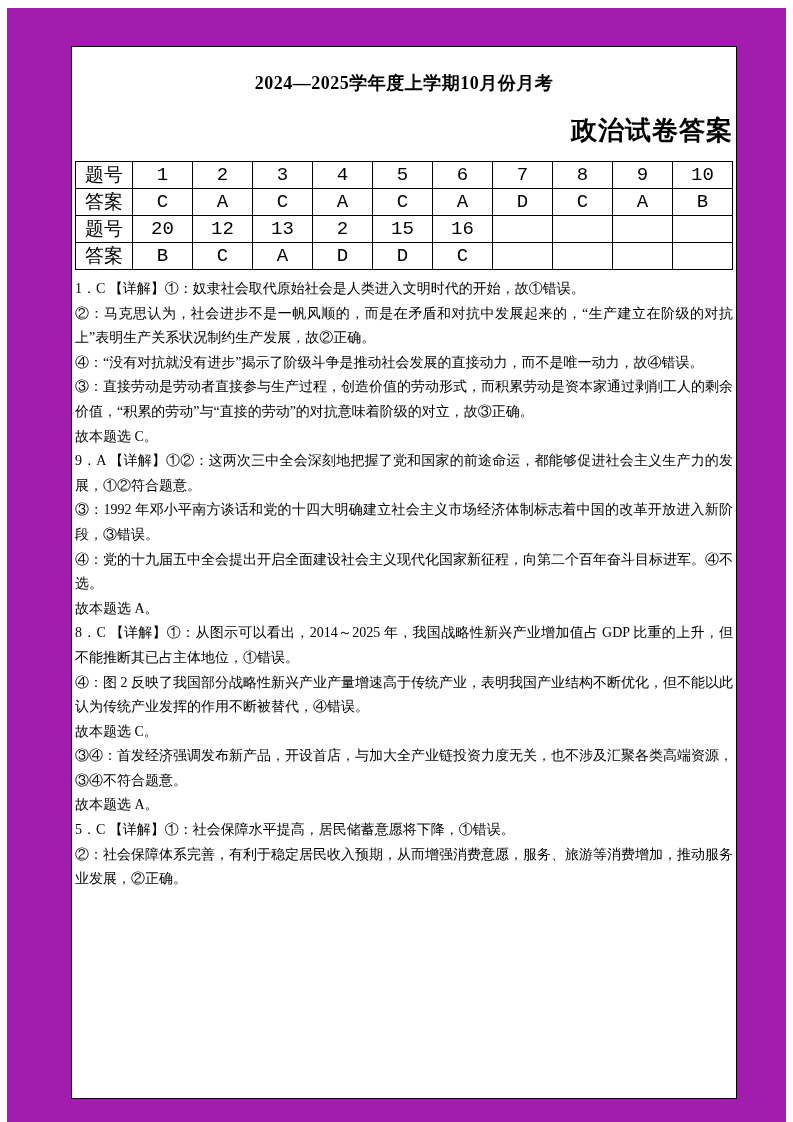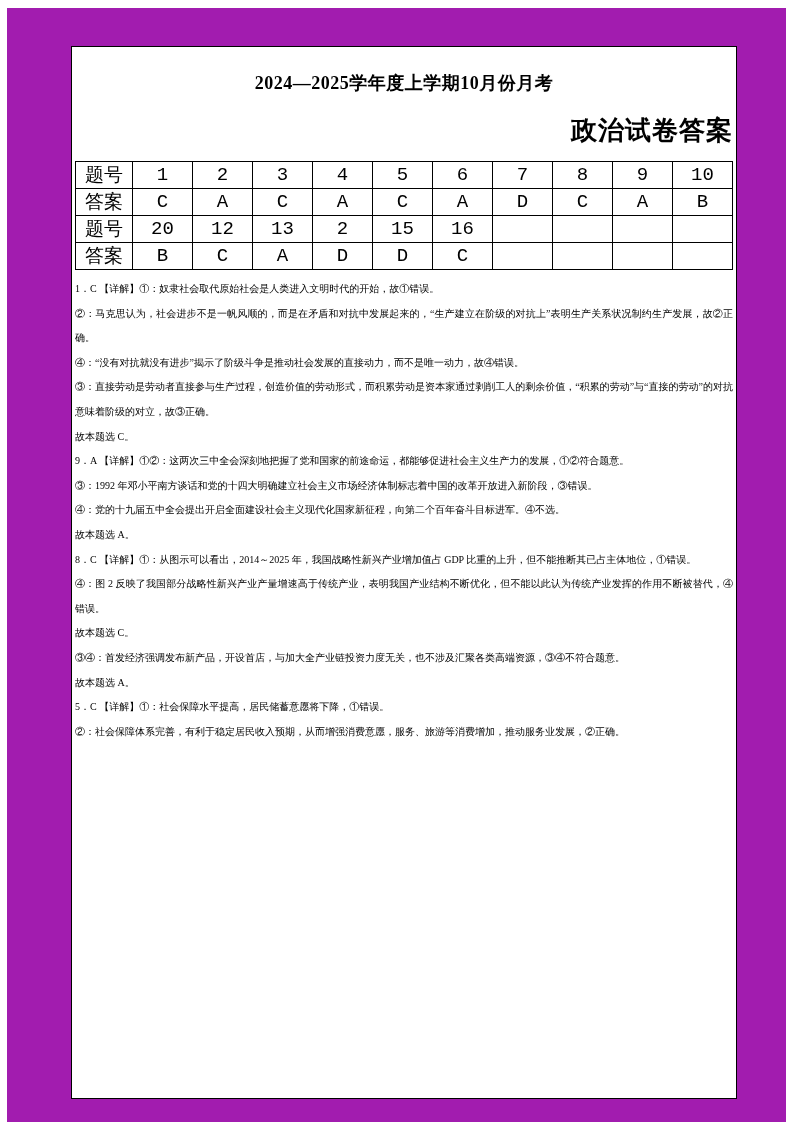--- a/index.html
+++ b/index.html
@@ -21,21 +21,21 @@
     text-align: right; font-size: 26px; font-weight: bold;
     margin: 18px 0 13px 0; letter-spacing: 1px;
   }
   table.answers { width: 100%; border-collapse: collapse; table-layout: fixed; }
   table.answers td {
     border: 1px solid #000; height: 24px; text-align: center;
     font-size: 19px; padding: 0; overflow: hidden; white-space: nowrap; font-family: Liberation Mono, monospace;
   }
   table.answers td.head-cell { width: 57px; }
   .explanations {
-    margin-top: 7px; font-size: 10px; line-height: 24.6px;
+    margin-top: 7px; font-size: 14px; line-height: 24.6px;
     text-align: justify; text-justify: inter-ideograph;
   }
   .explanations p { margin: 0; word-break: break-all; }
 </style>
 </head>
 <body>
 
 <div class="page">
   <div class="frame">
     <h1 class="title">2024—2025学年度上学期10月份月考</h1>

